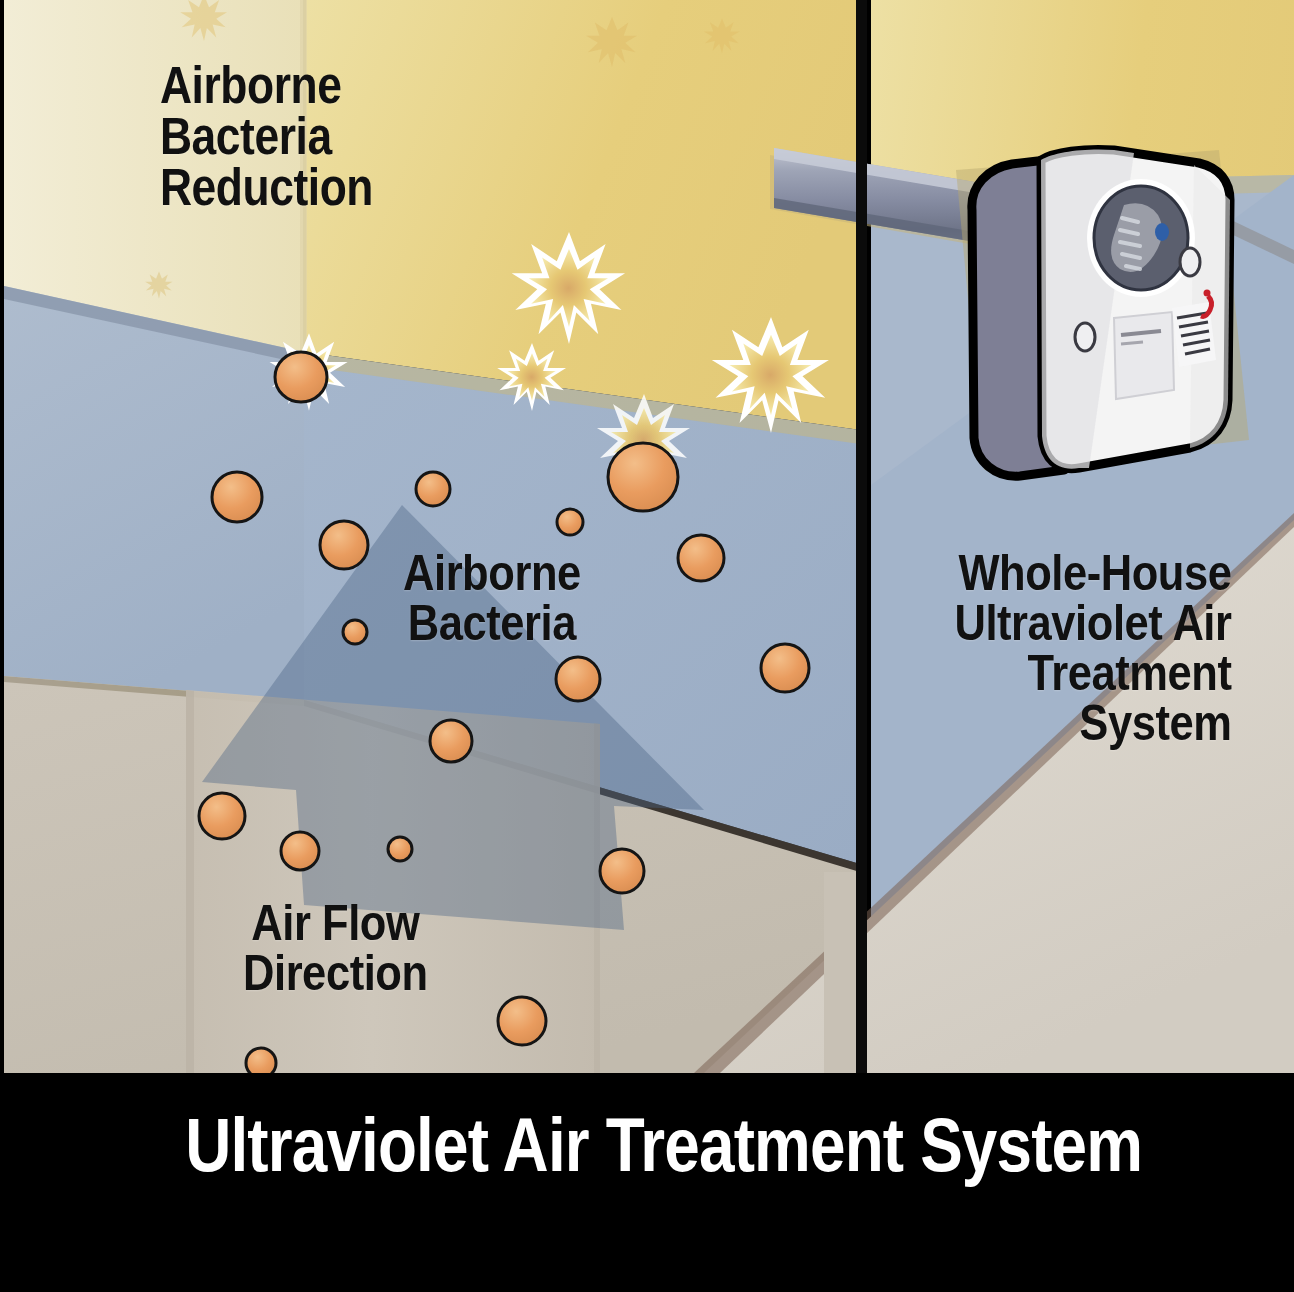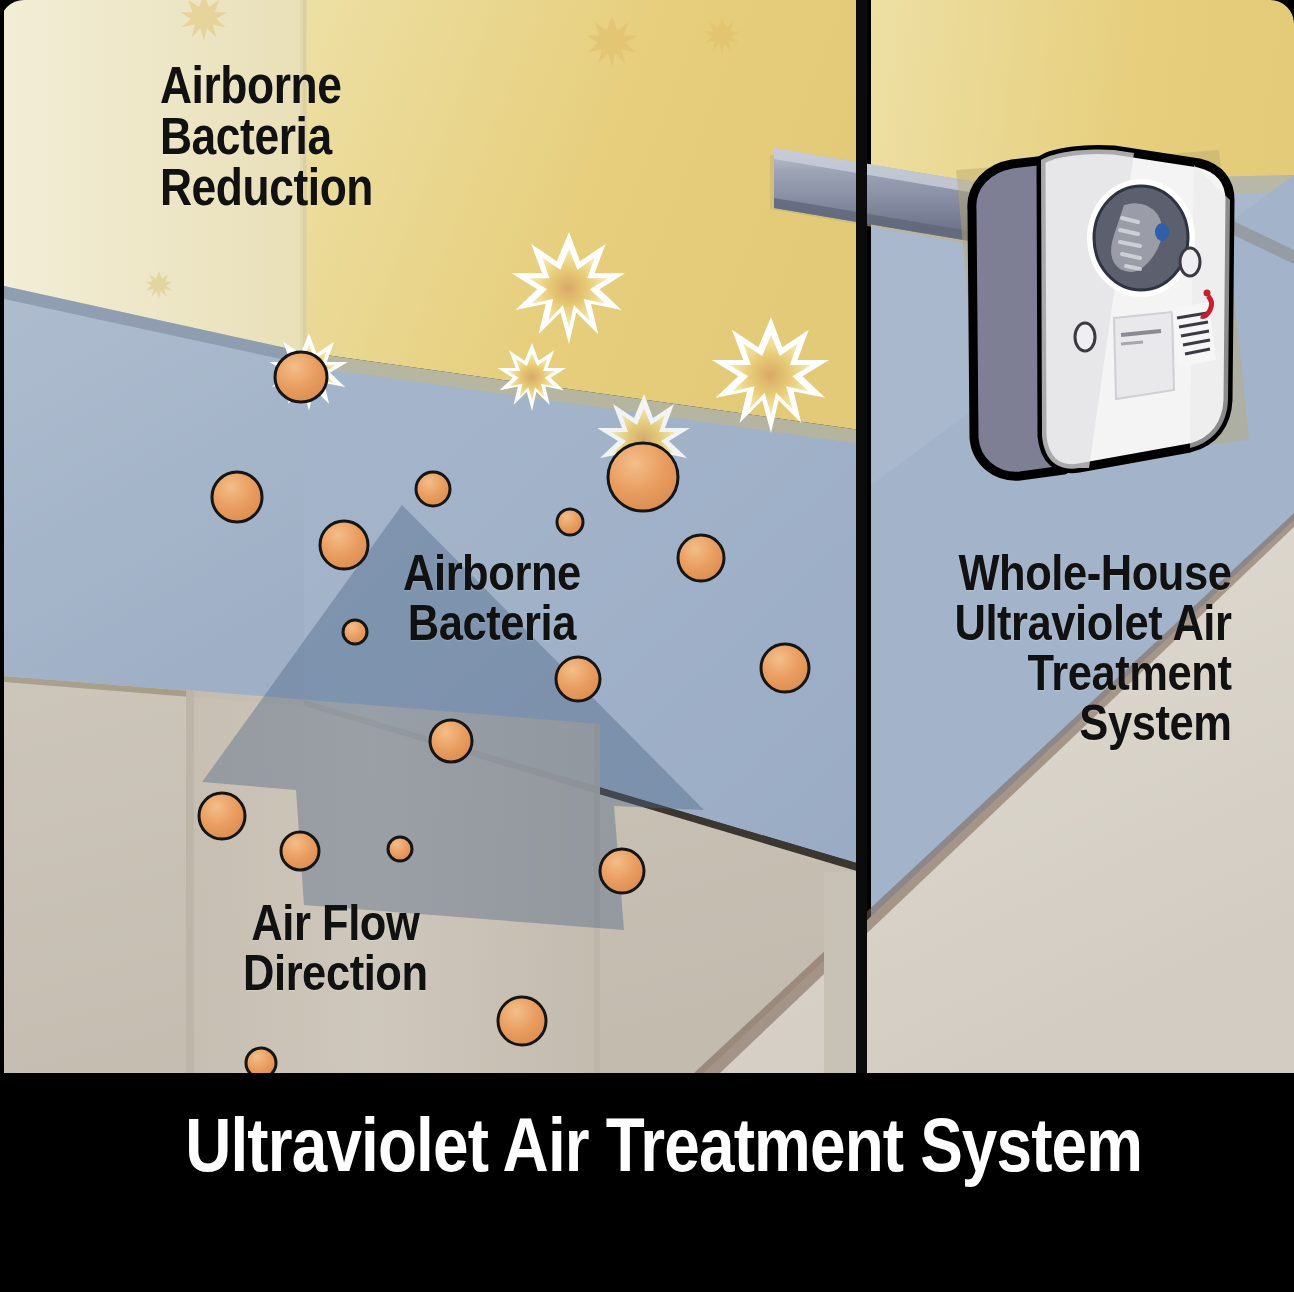--- a/index.html
+++ b/index.html
@@ -3,21 +3,20 @@
 <meta charset="utf-8">
 <style>
   html,body{margin:0;padding:0;background:#000;}
   body{font-family:"Liberation Sans", sans-serif;}
 
   #stage{
     position:relative;
     width:1294px;height:1292px;
     background:#000;
     overflow:hidden;
-    border-radius:24px;
   }
 
   
   #illustration{
     position:absolute;left:0;top:0;width:1294px;height:1073px;
     overflow:hidden;background:#000;
   }
   #illoInner{position:absolute;left:4px;top:0;width:1290px;height:1073px;overflow:hidden;}
 
   .svgfull{position:absolute;left:0;top:0;width:100%;height:100%;}

